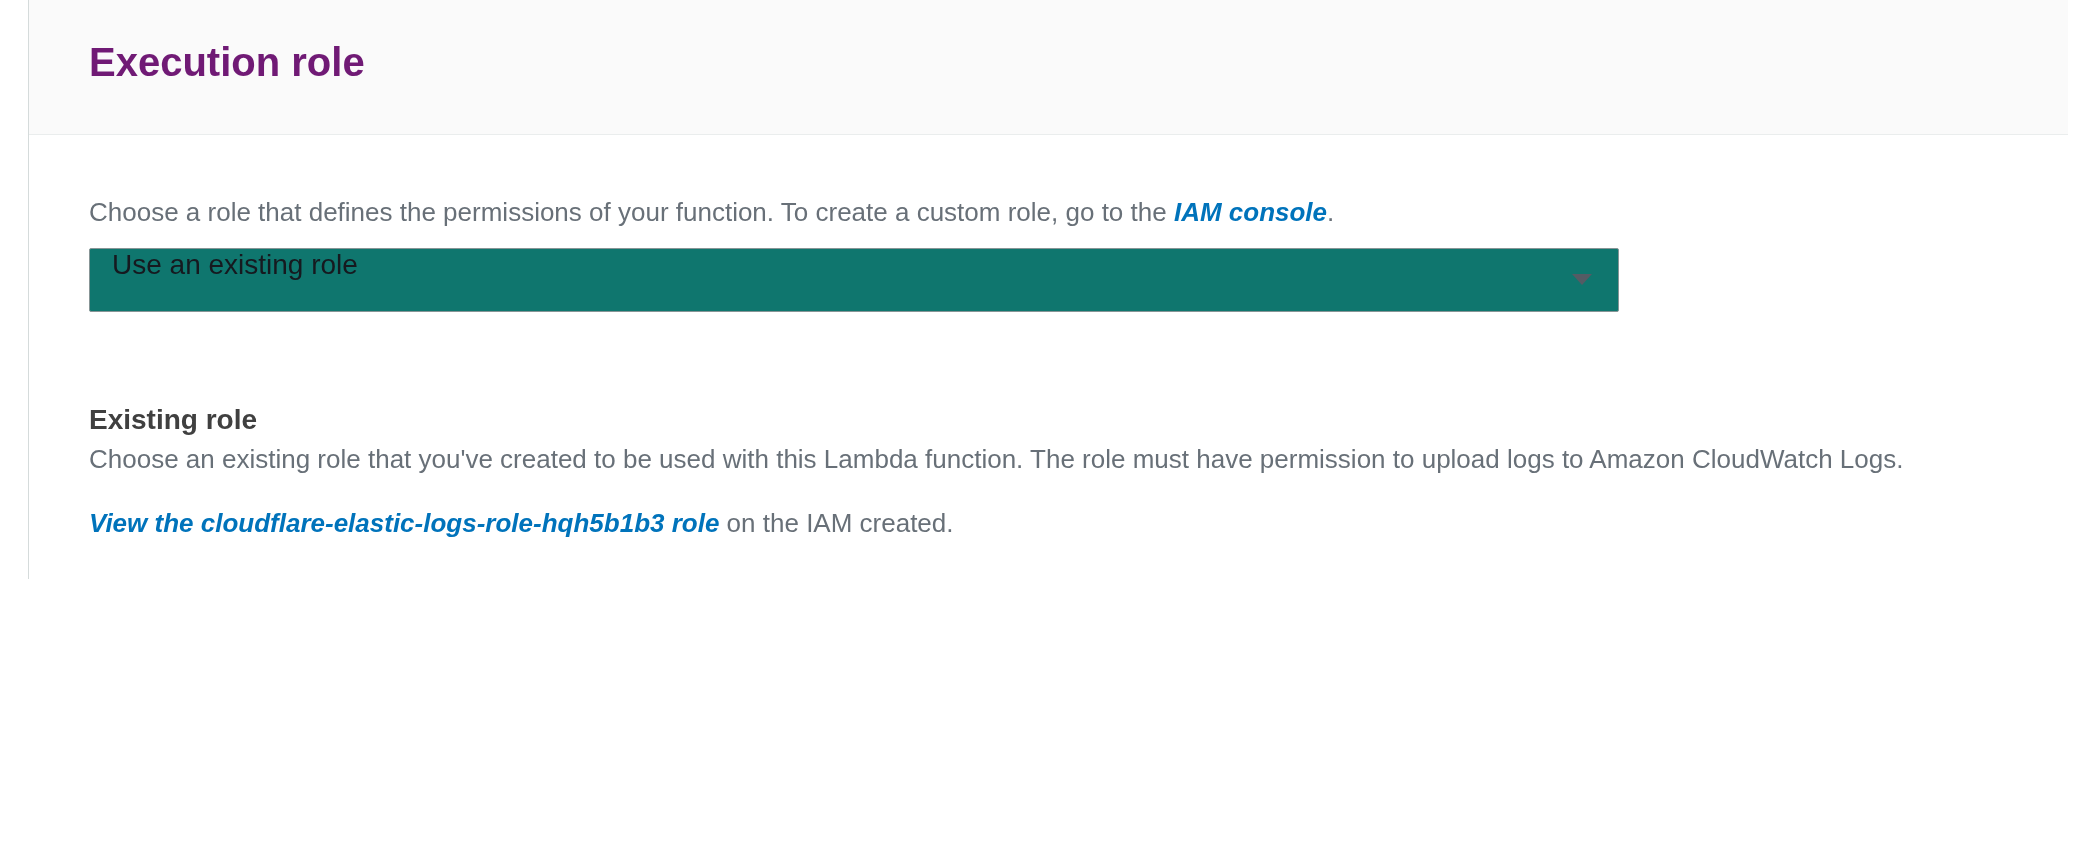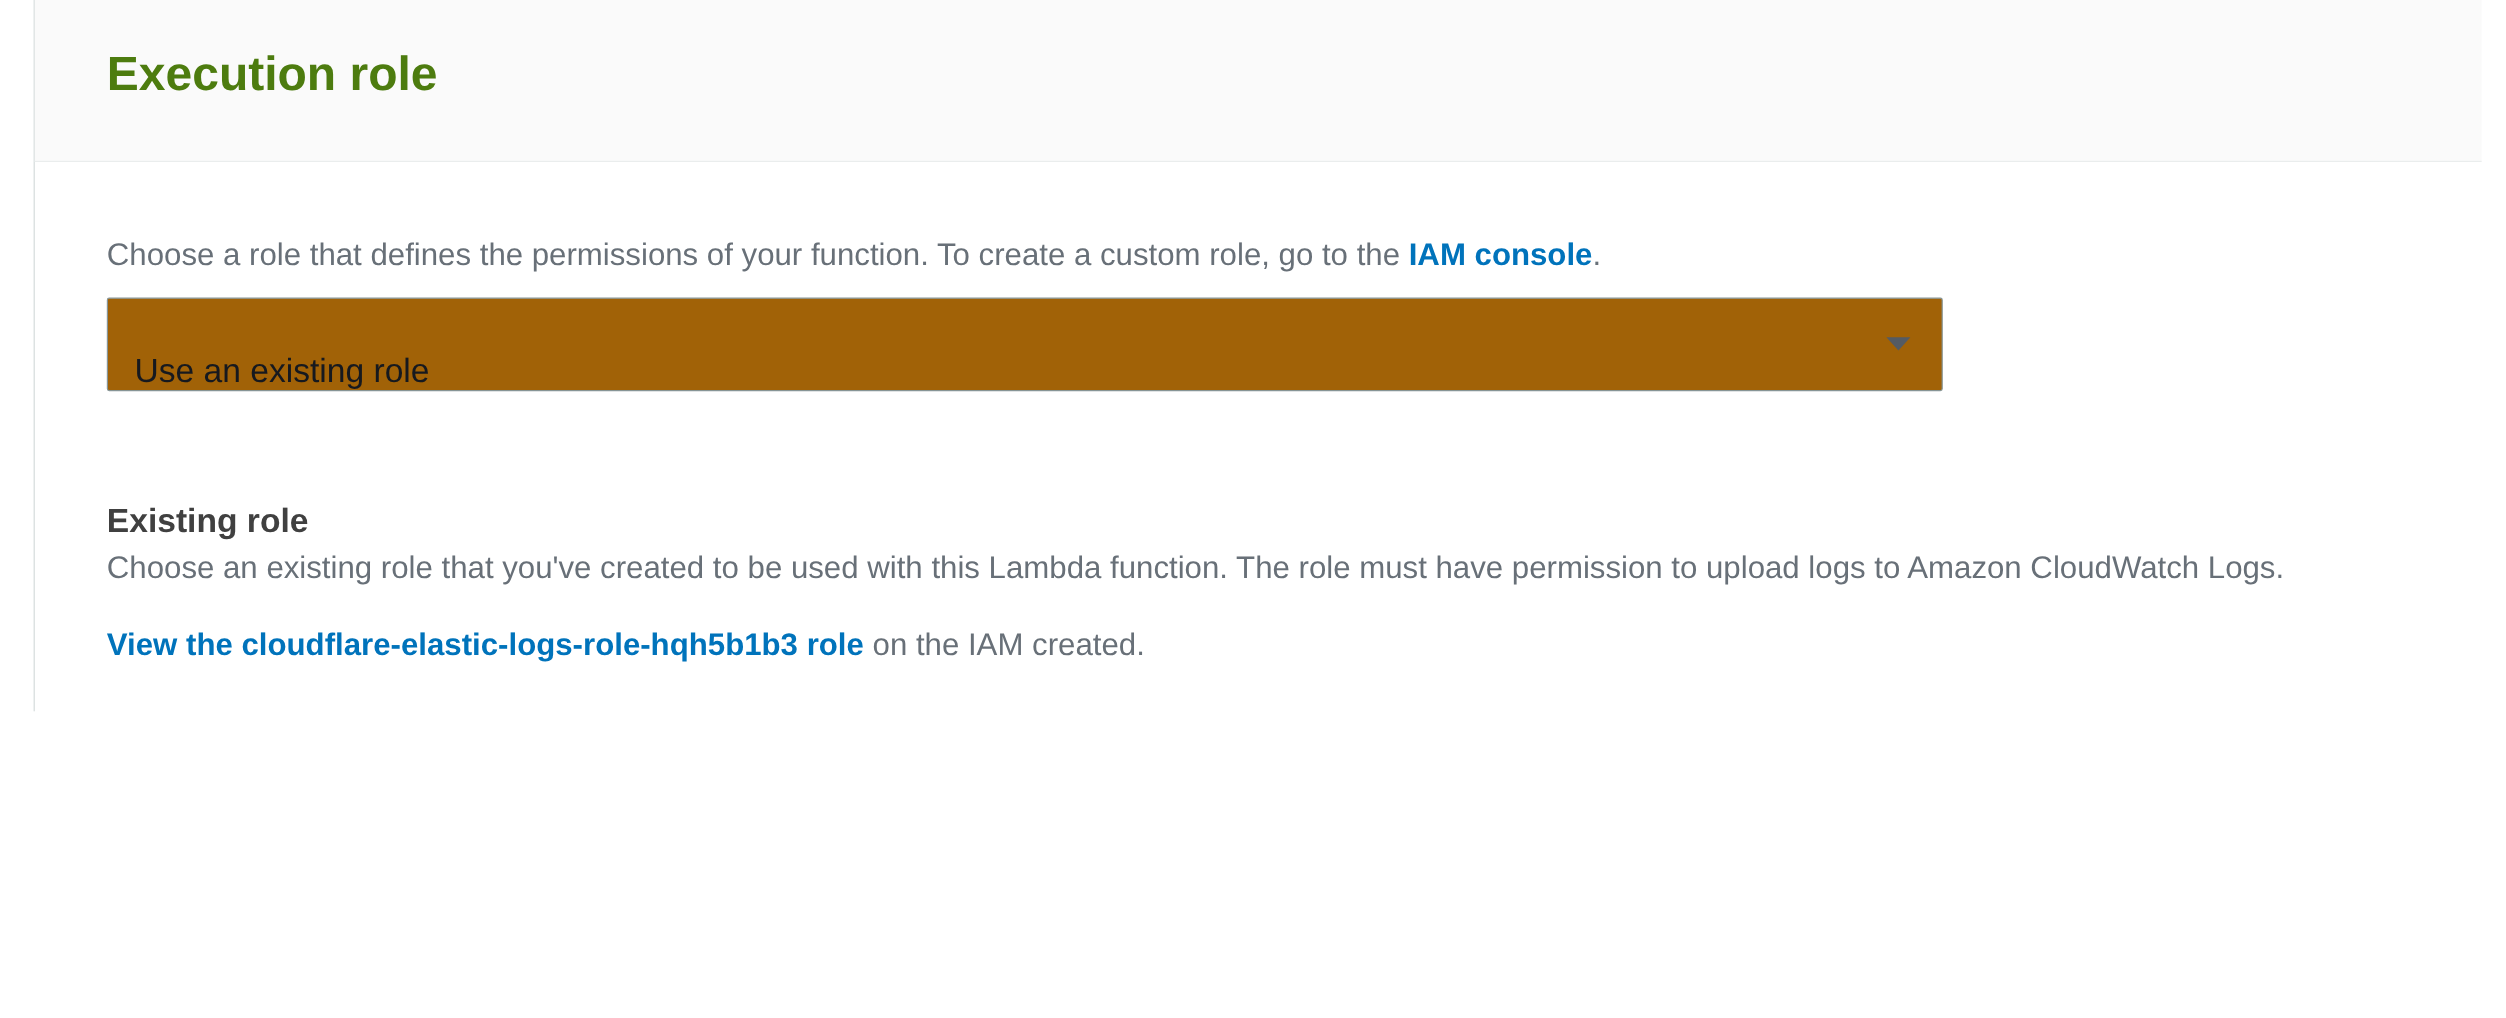--- a/index.html
+++ b/index.html
@@ -17,56 +17,57 @@
   }
   .panel-header {
     background: #fafafa;
     border-bottom: 1px solid #eaeded;
     padding: 38px 60px 48px 60px;
   }
   .panel-title {
     margin: 0;
     font-size: 40px;
     font-weight: 700;
-    color: #4d7c0f;
+    color: #701a75;
     line-height: 1.2;
   }
   .panel-body {
     padding: 60px 60px 40px 60px;
   }
   .helper-text {
     font-size: 26px;
     color: #687078;
     margin: 0 0 18px 0;
     line-height: 1.35;
   }
   .helper-text a,
   .link {
     color: #0073bb;
     text-decoration: none;
     font-weight: 700;
     cursor: pointer;
+    font-style: italic;
   }
 
   .select-wrap {
     position: relative;
     width: 1530px;
     max-width: 100%;
   }
   .select {
     width: 100%;
-    height: 78px;
+    height: 64px;
     border: 1px solid #879596;
     border-radius: 2px;
-    background: #a16207;
+    background: #0f766e;
     font-size: 28px;
     color: #16191f;
     padding: 0 60px 0 22px;
     display: flex;
-    align-items: flex-end;
+    align-items: flex-start;
     cursor: pointer;
     user-select: none;
   }
   .select .caret {
     position: absolute;
     right: 26px;
     top: 50%;
     transform: translateY(-50%);
     pointer-events: none;
   }

